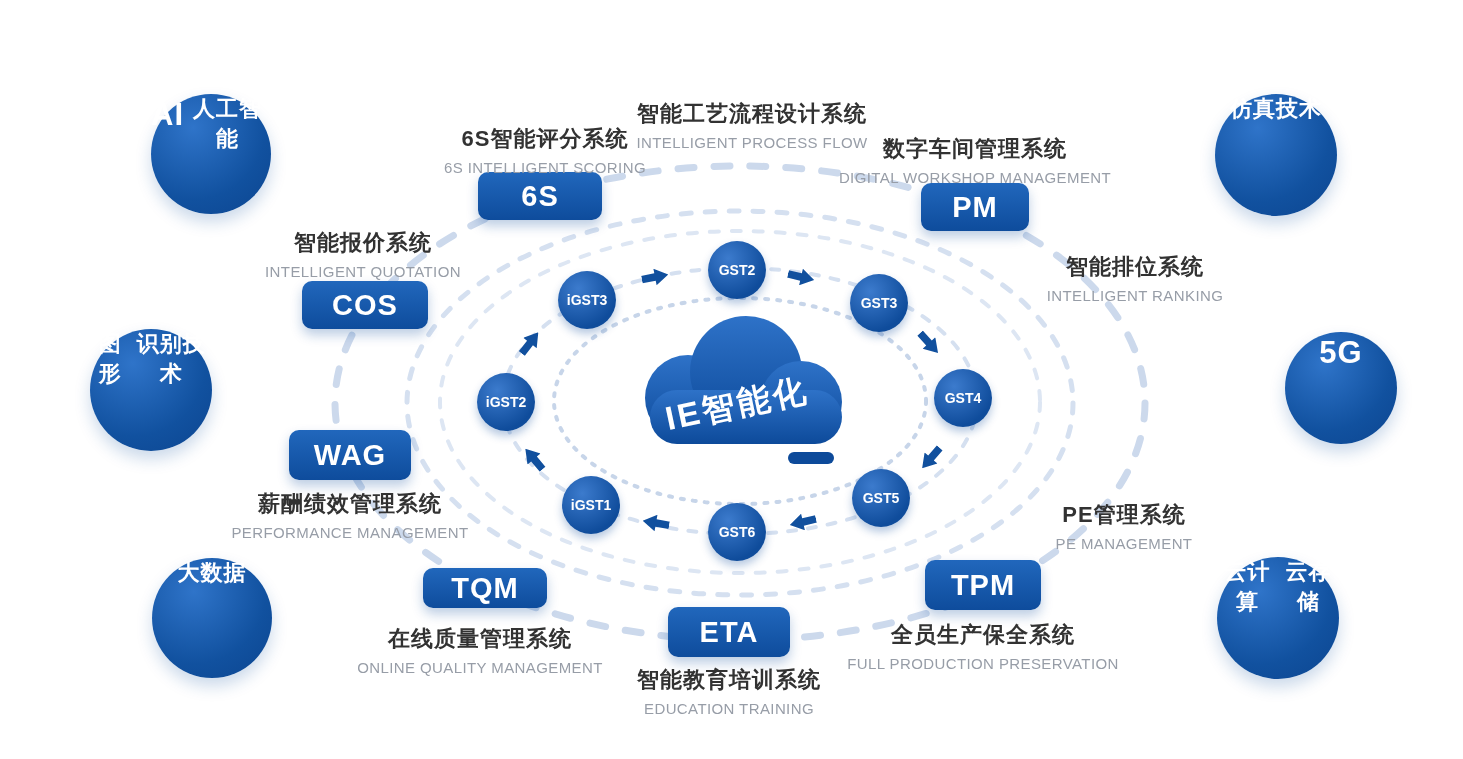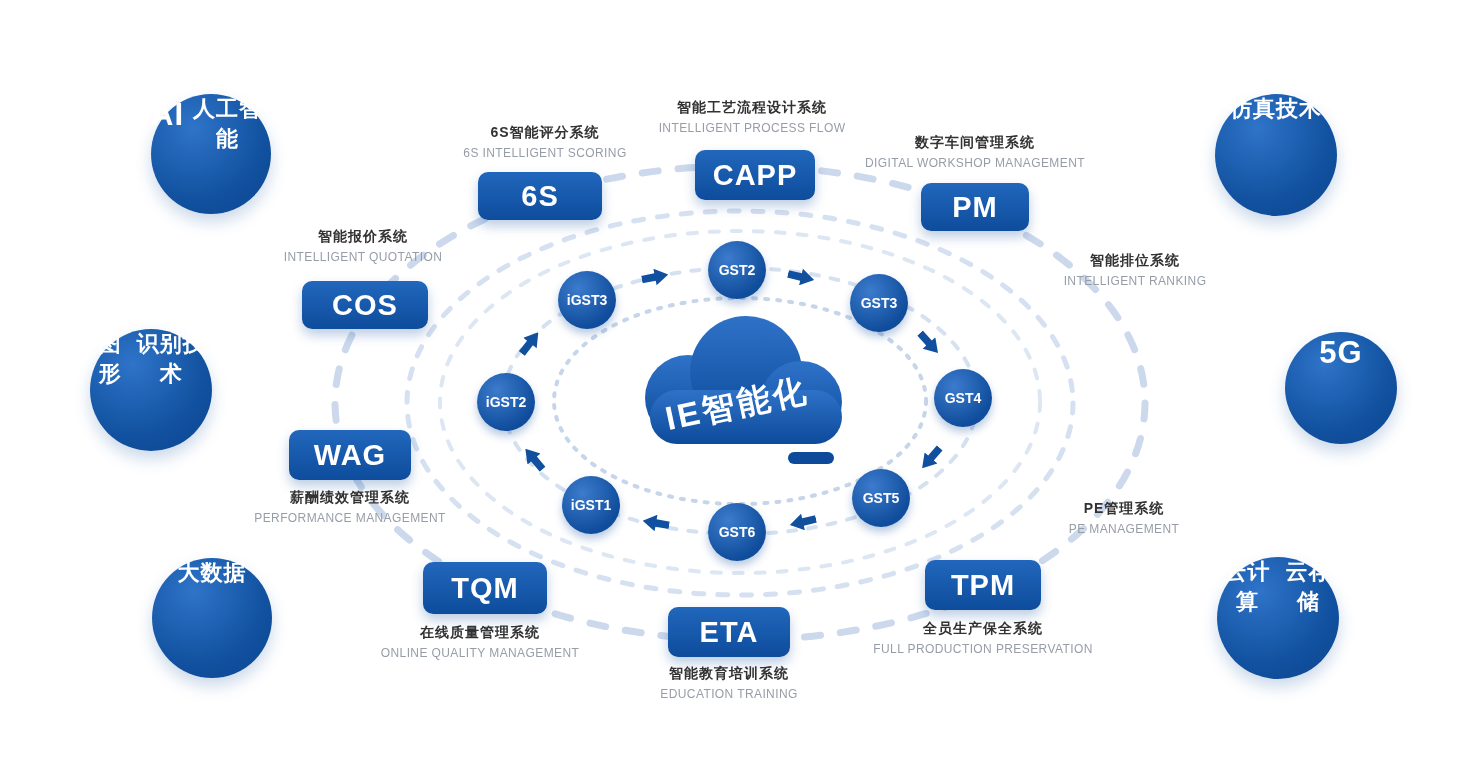--- a/index.html
+++ b/index.html
@@ -10,22 +10,22 @@
     background:radial-gradient(circle at 35% 28%, #2f74c9 0%, #11519f 62%, #0c4590 100%);
     color:#fff;display:flex;flex-direction:row;align-items:flex-start;justify-content:center;
     text-align:center;font-weight:bold;box-shadow:0 8px 16px rgba(17,81,159,.22);
     transform:translate(-50%,-50%)}
   .tech .t1{font-size:22px;line-height:1.35;letter-spacing:1px}
   .tech .big{font-size:31px;letter-spacing:1px}
   .sysbox{background:linear-gradient(180deg,#2167bc 0%, #0e4c9c 100%);border-radius:10px;color:#fff;
     display:flex;align-items:center;justify-content:center;font-weight:bold;font-size:29px;
     letter-spacing:1px;box-shadow:0 6px 12px rgba(14,76,156,.28);transform:translate(-50%,-50%)}
   .lblgrp{text-align:center;transform:translateX(-50%);white-space:nowrap}
-  .zh{font-size:14px;font-weight:bold;color:#323232;letter-spacing:1px;line-height:1.5}
-  .en{font-size:12px;color:#979da7;letter-spacing:.4px;line-height:1.7}
+  .zh{font-size:22px;font-weight:bold;color:#323232;letter-spacing:1px;line-height:1.5}
+  .en{font-size:15px;color:#979da7;letter-spacing:.4px;line-height:1.7}
   .node{border-radius:50%;width:58px;height:58px;
     background:radial-gradient(circle at 35% 30%, #3c7bcd 0%, #0f4c9b 72%);
     color:#fff;display:flex;align-items:center;justify-content:center;font-weight:bold;font-size:14px;
     box-shadow:0 5px 9px rgba(15,76,155,.3);transform:translate(-50%,-50%)}
   .arrow{width:27px;height:17px;background:#11509e;
     clip-path:polygon(0 28%,50% 28%,50% 0,100% 50%,50% 100%,50% 72%,0 72%)}
   .cloudtext{color:#fff;font-weight:bold;font-size:33px;letter-spacing:3px;white-space:nowrap}
 </style>
 </head>
 <body>
@@ -73,25 +73,24 @@
   </div>
   <div class="abs tech" style="left:212px;top:618px;width:120px;height:120px">
     <div class="t1">大数据</div>
   </div>
   <div class="abs tech" style="left:1278px;top:618px;width:122px;height:122px">
     <div class="t1">云计算</div>
     <div class="t1">云存储</div>
   </div>
 
   <div class="abs sysbox" style="left:540px;top:196px;width:124px;height:48px">6S</div>
-  <div class="abs sysbox" style="left:755px;top:175px;width:120px;height:50px">CAPP</div>
   <div class="abs sysbox" style="left:975px;top:207px;width:108px;height:48px">PM</div>
   <div class="abs sysbox" style="left:365px;top:305px;width:126px;height:48px">COS</div>
   <div class="abs sysbox" style="left:350px;top:455px;width:122px;height:50px">WAG</div>
-  <div class="abs sysbox" style="left:485px;top:588px;width:124px;height:52px">TQM</div>
+  <div class="abs sysbox" style="left:485px;top:588px;width:124px;height:40px">TQM</div>
   <div class="abs sysbox" style="left:729px;top:632px;width:122px;height:50px">ETA</div>
   <div class="abs sysbox" style="left:983px;top:585px;width:116px;height:50px">TPM</div>
 
   <div class="abs lblgrp" style="left:545px;top:122px">
     <div class="zh">6S智能评分系统</div>
     <div class="en">6S INTELLIGENT SCORING</div>
   </div>
   <div class="abs lblgrp" style="left:752px;top:97px">
     <div class="zh">智能工艺流程设计系统</div>
     <div class="en">INTELLIGENT PROCESS FLOW</div>

